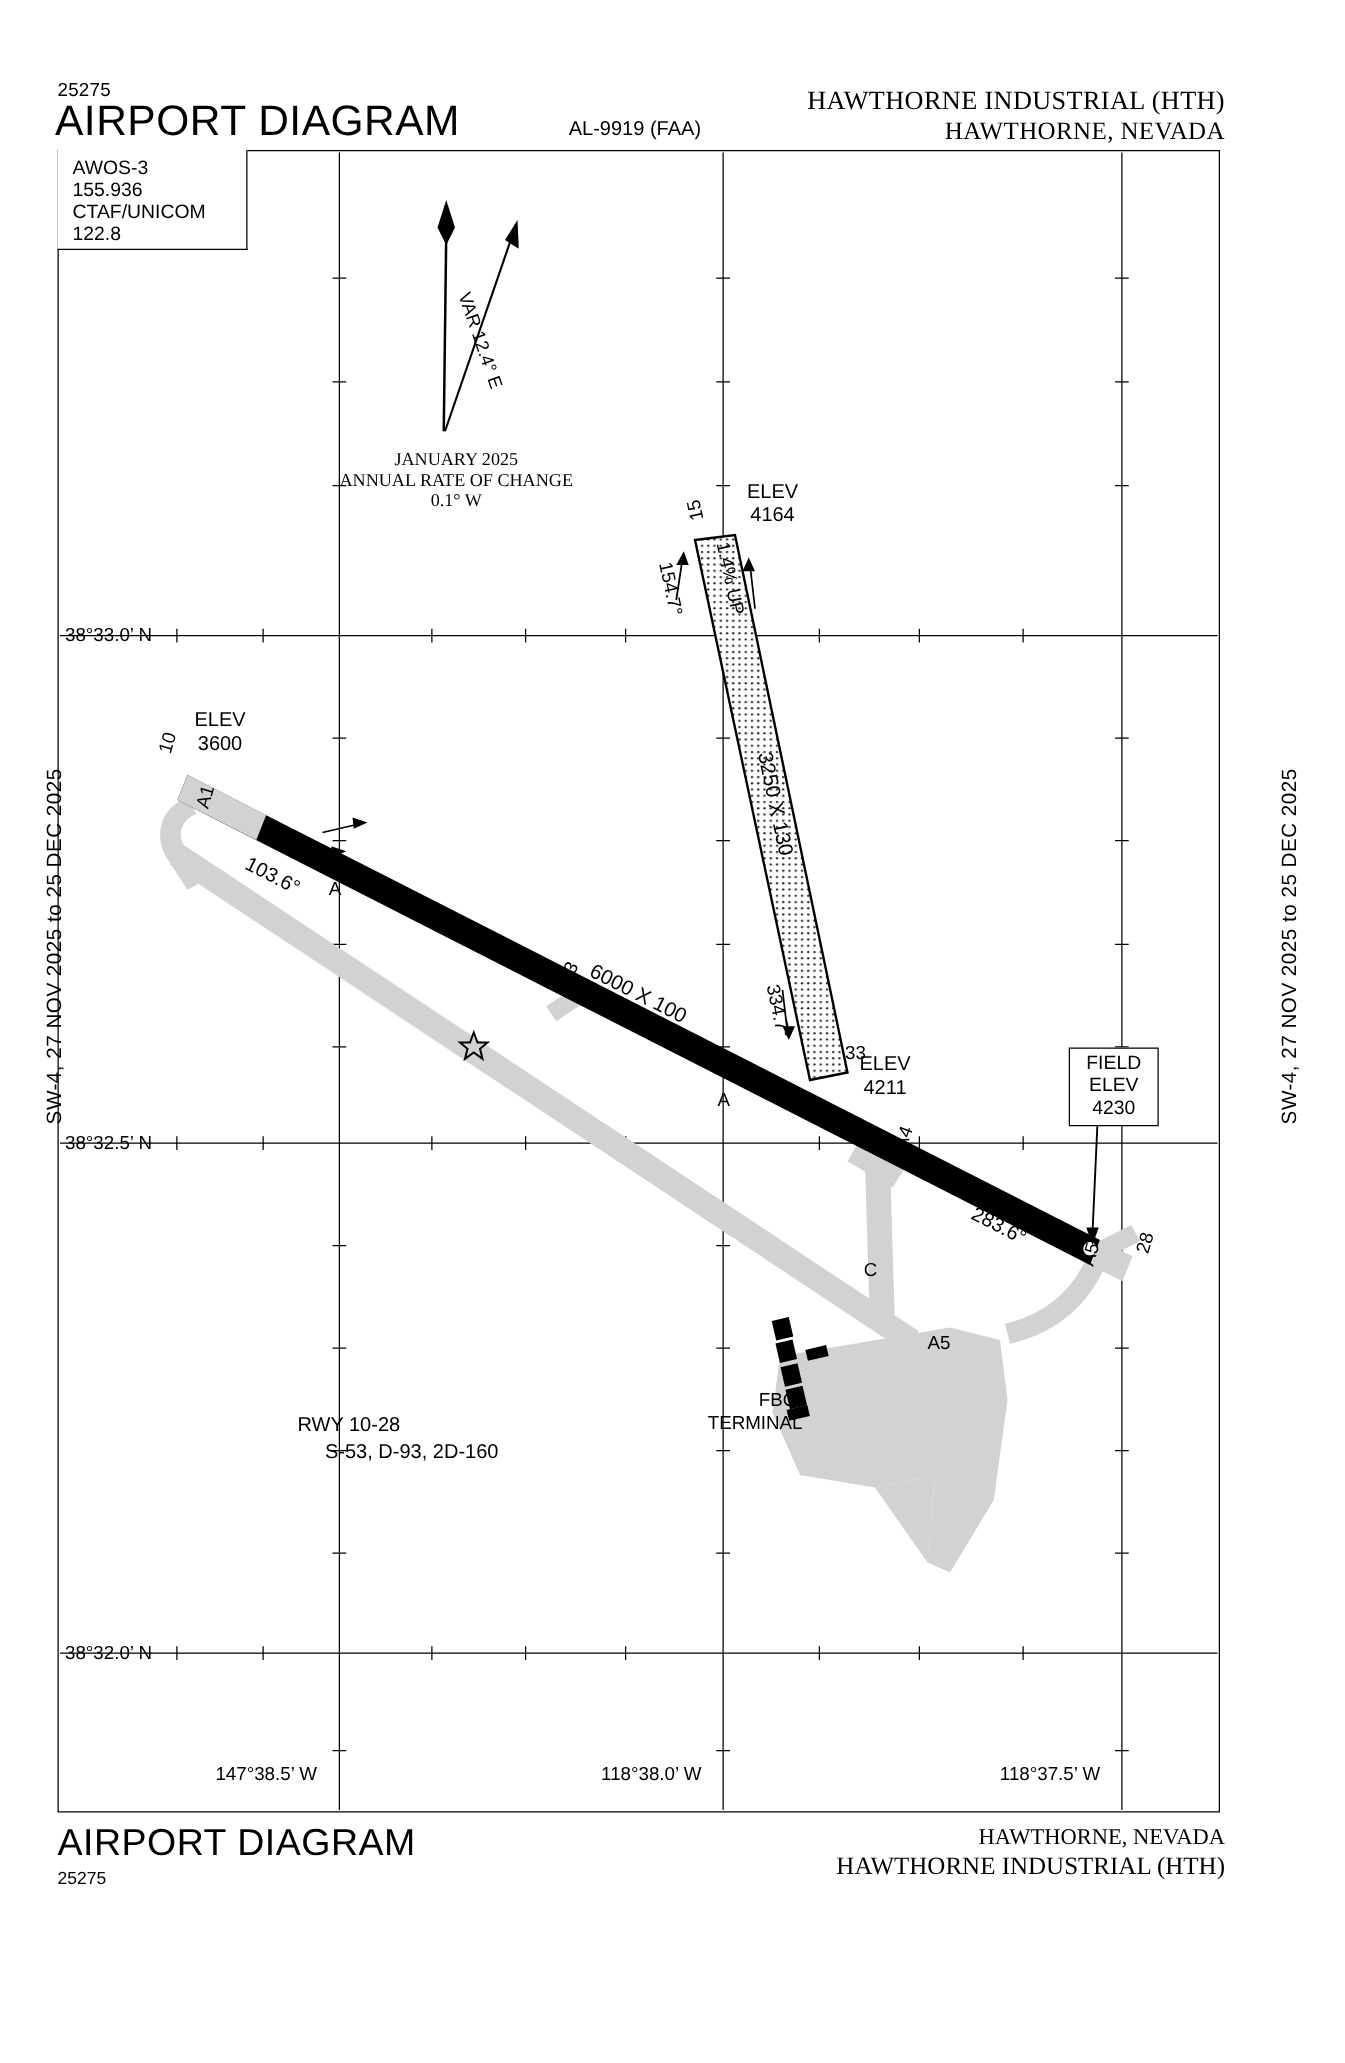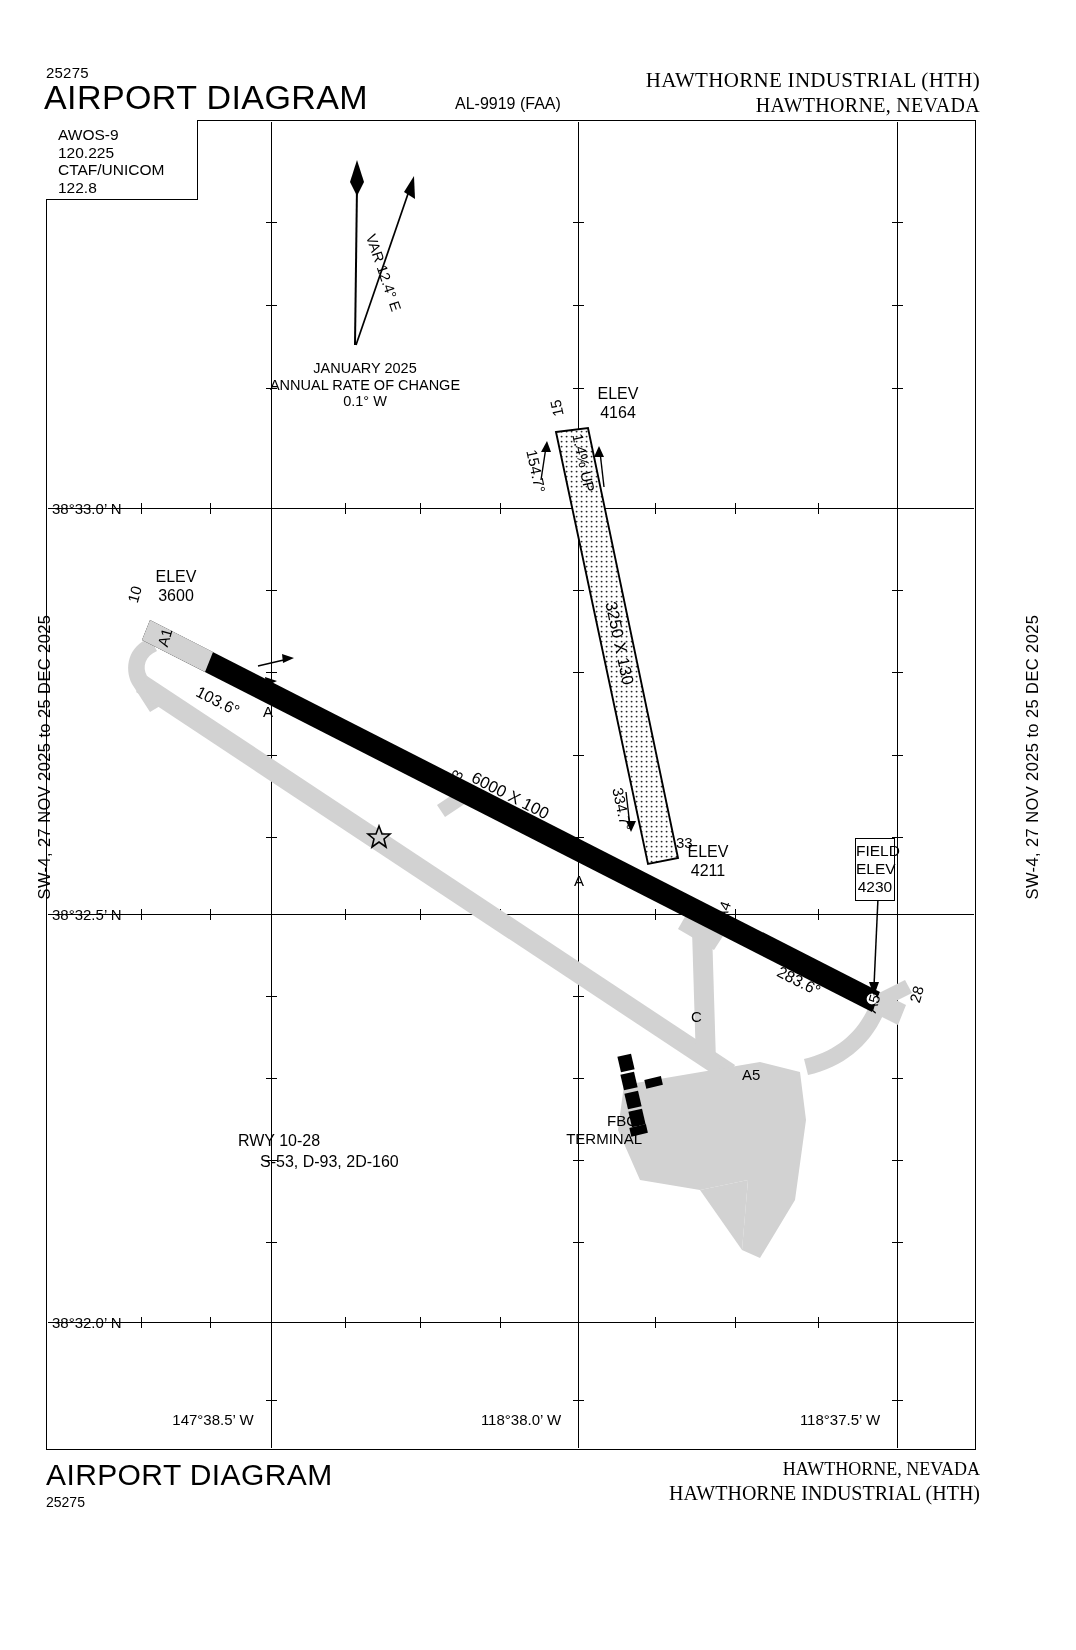--- a/index.html
+++ b/index.html
@@ -125,20 +125,21 @@
   }
 
   
   #var-group { left: 0; top: 0; }
   #var-caption {
     left: 250px; top: 360px;
     width: 230px;
     text-align: center;
     font-size: 14.5px;
     line-height: 16.5px;
+    font-family: Liberation Serif, serif;
   }
 
   #elev-4180 {
     left: 146px; top: 567px;
     font-size: 16px;
     line-height: 19px;
     text-align: center;
     width: 60px;
   }
   #elev-4164 {
@@ -151,21 +152,21 @@
   #elev-4211 {
     left: 678px; top: 842px;
     font-size: 16px;
     line-height: 19px;
     text-align: center;
     width: 60px;
   }
 
   #field-elev-box {
     left: 855px; top: 838px;
-    width: 40px;
+    width: 72px;
     border: 1.6px solid #000;
     box-sizing: border-box;
     text-align: center;
     font-size: 15.5px;
     line-height: 18px;
     padding: 3px 0 4px 0;
     background: #fff;
   }
 
   #rwy-data {
@@ -298,22 +299,22 @@
 
   <div class="abs lat-label" style="top:500px;">38°33.0’ N</div>
   <div class="abs lat-label" style="top:906px;">38°32.5’ N</div>
   <div class="abs lat-label" style="top:1314px;text-align:center;">38°32.0’ N</div>
 
   <div class="abs lon-label" style="left:143px;">147°38.5’ W</div>
   <div class="abs lon-label" style="left:451px;">118°38.0’ W</div>
   <div class="abs lon-label" style="left:770px;">118°37.5’ W</div>
 
   <div class="abs" id="comm-box">
-    <div class="line">AWOS-9</div>
-    <div class="line">120.225</div>
+    <div class="line">AWOS-3</div>
+    <div class="line">155.936</div>
     <div class="line">CTAF/UNICOM</div>
     <div class="line">122.8</div>
   </div>
 
   <div class="abs side-text" id="side-left">SW-4, 27 NOV 2025  to  25 DEC 2025</div>
   <div class="abs side-text" id="side-right">SW-4, 27 NOV 2025  to  25 DEC 2025</div>
 
   <svg class="abs" id="var-group" width="1076" height="1650" viewBox="0 0 1076 1650" style="left:0; top:0; pointer-events:none;">
 
     <line x1="357" y1="186" x2="355" y2="345" stroke="#000" stroke-width="2"></line>

